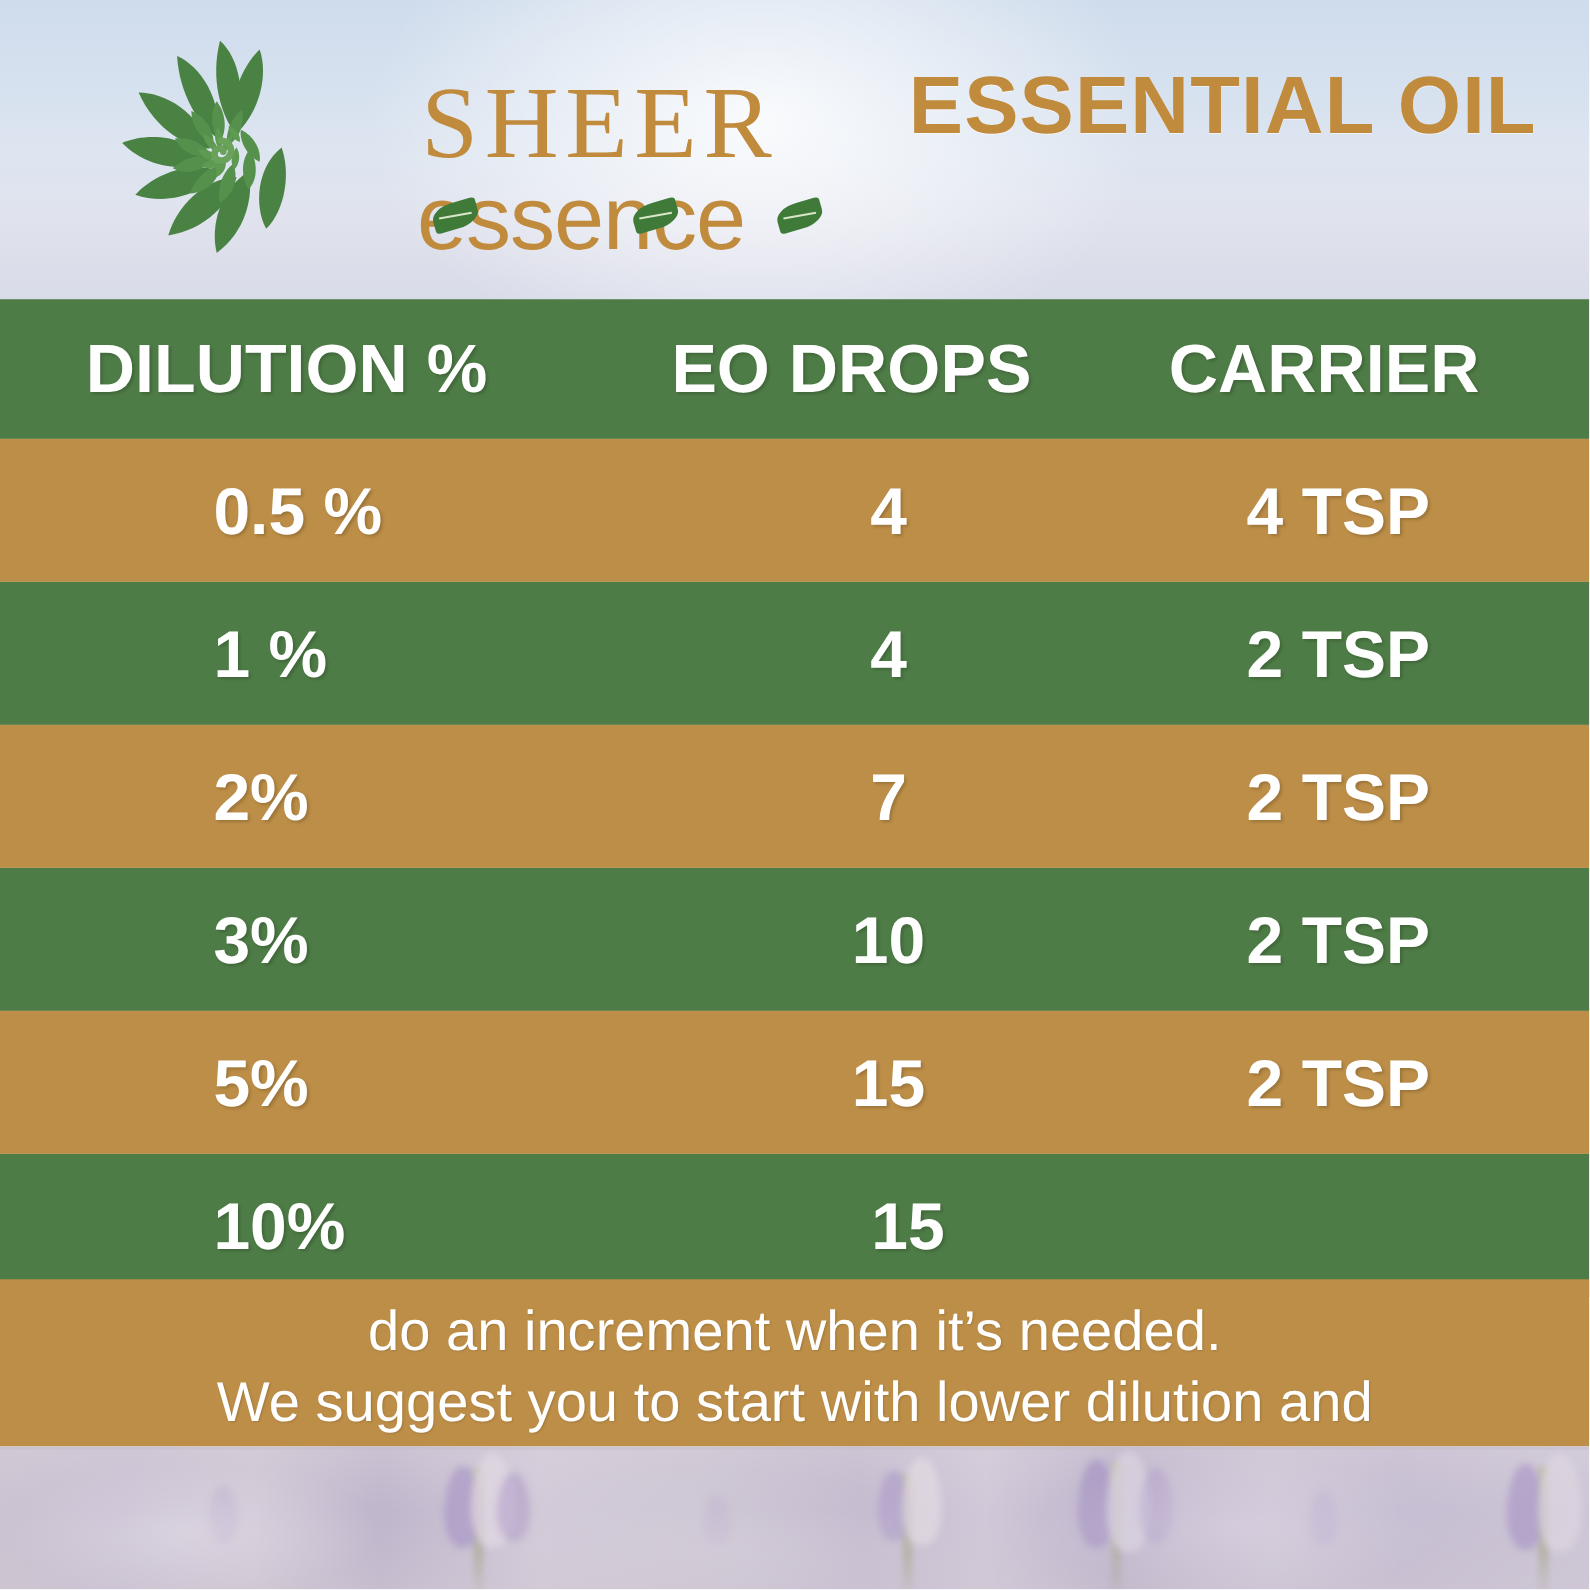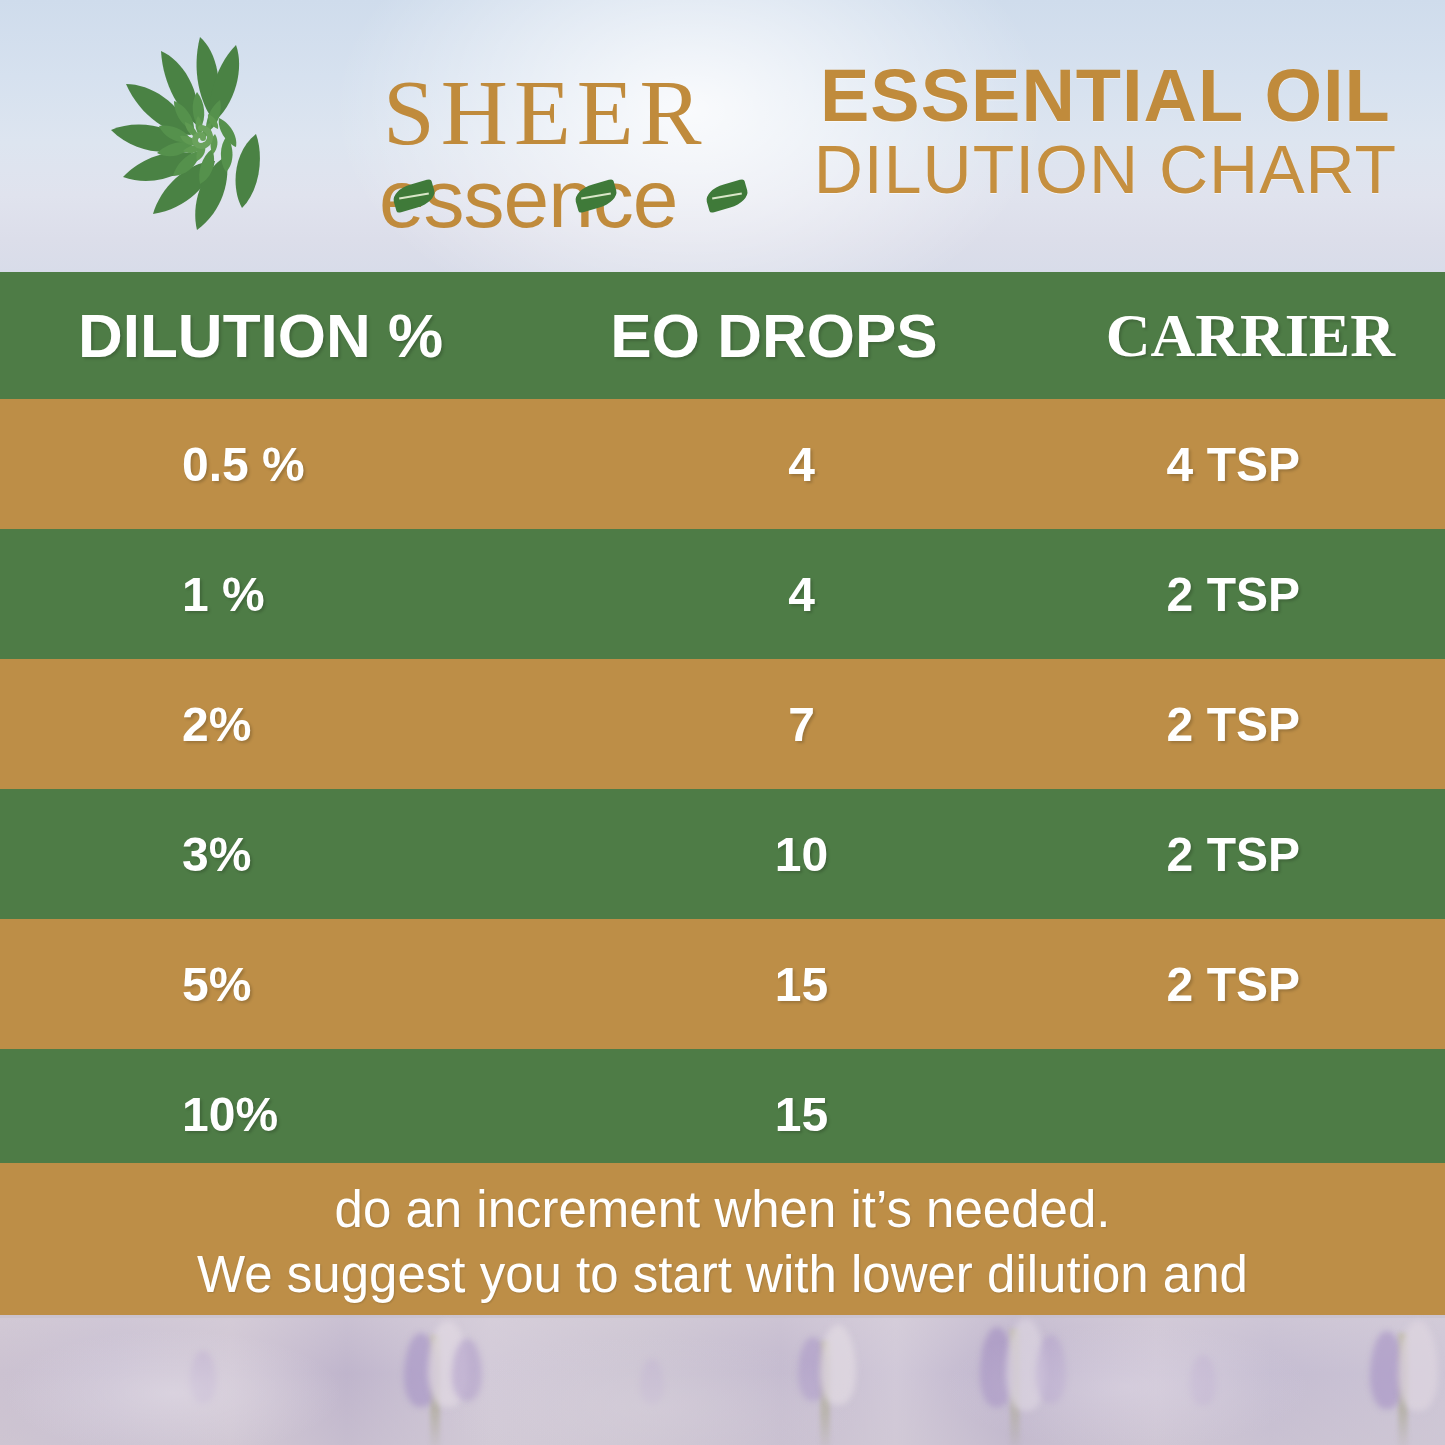--- a/index.html
+++ b/index.html
@@ -169,24 +169,25 @@
     text-align: right;
     padding-right: 100px;
   }
 
   .row.head .cell {
     font-size: 62px;
     letter-spacing: 0px;
   }
   .row.head .c-dilution { padding-left: 78px; }
   .row.head .c-drops    { padding-left: 78px; }
-  .row.head .c-carrier  { padding-right: 50px; font-family: Liberation Serif, serif; }
+  .row.head .c-carrier  { padding-right: 100px; }
 
   .row.body .cell {
-    font-size: 48px;
+    font-size: 60px;
+    margin-left: 12px;
   }
   .row.body .c-dilution { padding-left: 182px; }
   .row.body .c-drops    { padding-left: 133px; }
   .row.body .c-carrier  { padding-right: 145px; }
 
   
   .note {
     position: absolute;
     left: 0; top: 1163px;
     width: 1445px;
@@ -325,21 +326,20 @@
           <div class="brand-essence">essence</div>
           <div class="leaf-accent" style="left:14px; top:26px;"></div>
           <div class="leaf-accent" style="left:196px; top:26px;"></div>
           <div class="leaf-accent" style="left:327px; top:26px;"></div>
         </div>
       </div>
     </div>
 
     <div class="title-block">
       <div class="title-line1">ESSENTIAL OIL</div>
-      <div class="title-line2">DILUTION CHART</div>
     </div>
   </div>
 
   <div class="table">
 
     <div class="row head green">
       <div class="cell c-dilution">DILUTION %</div>
       <div class="cell c-drops">EO DROPS</div>
       <div class="cell c-carrier">CARRIER</div>
     </div>

